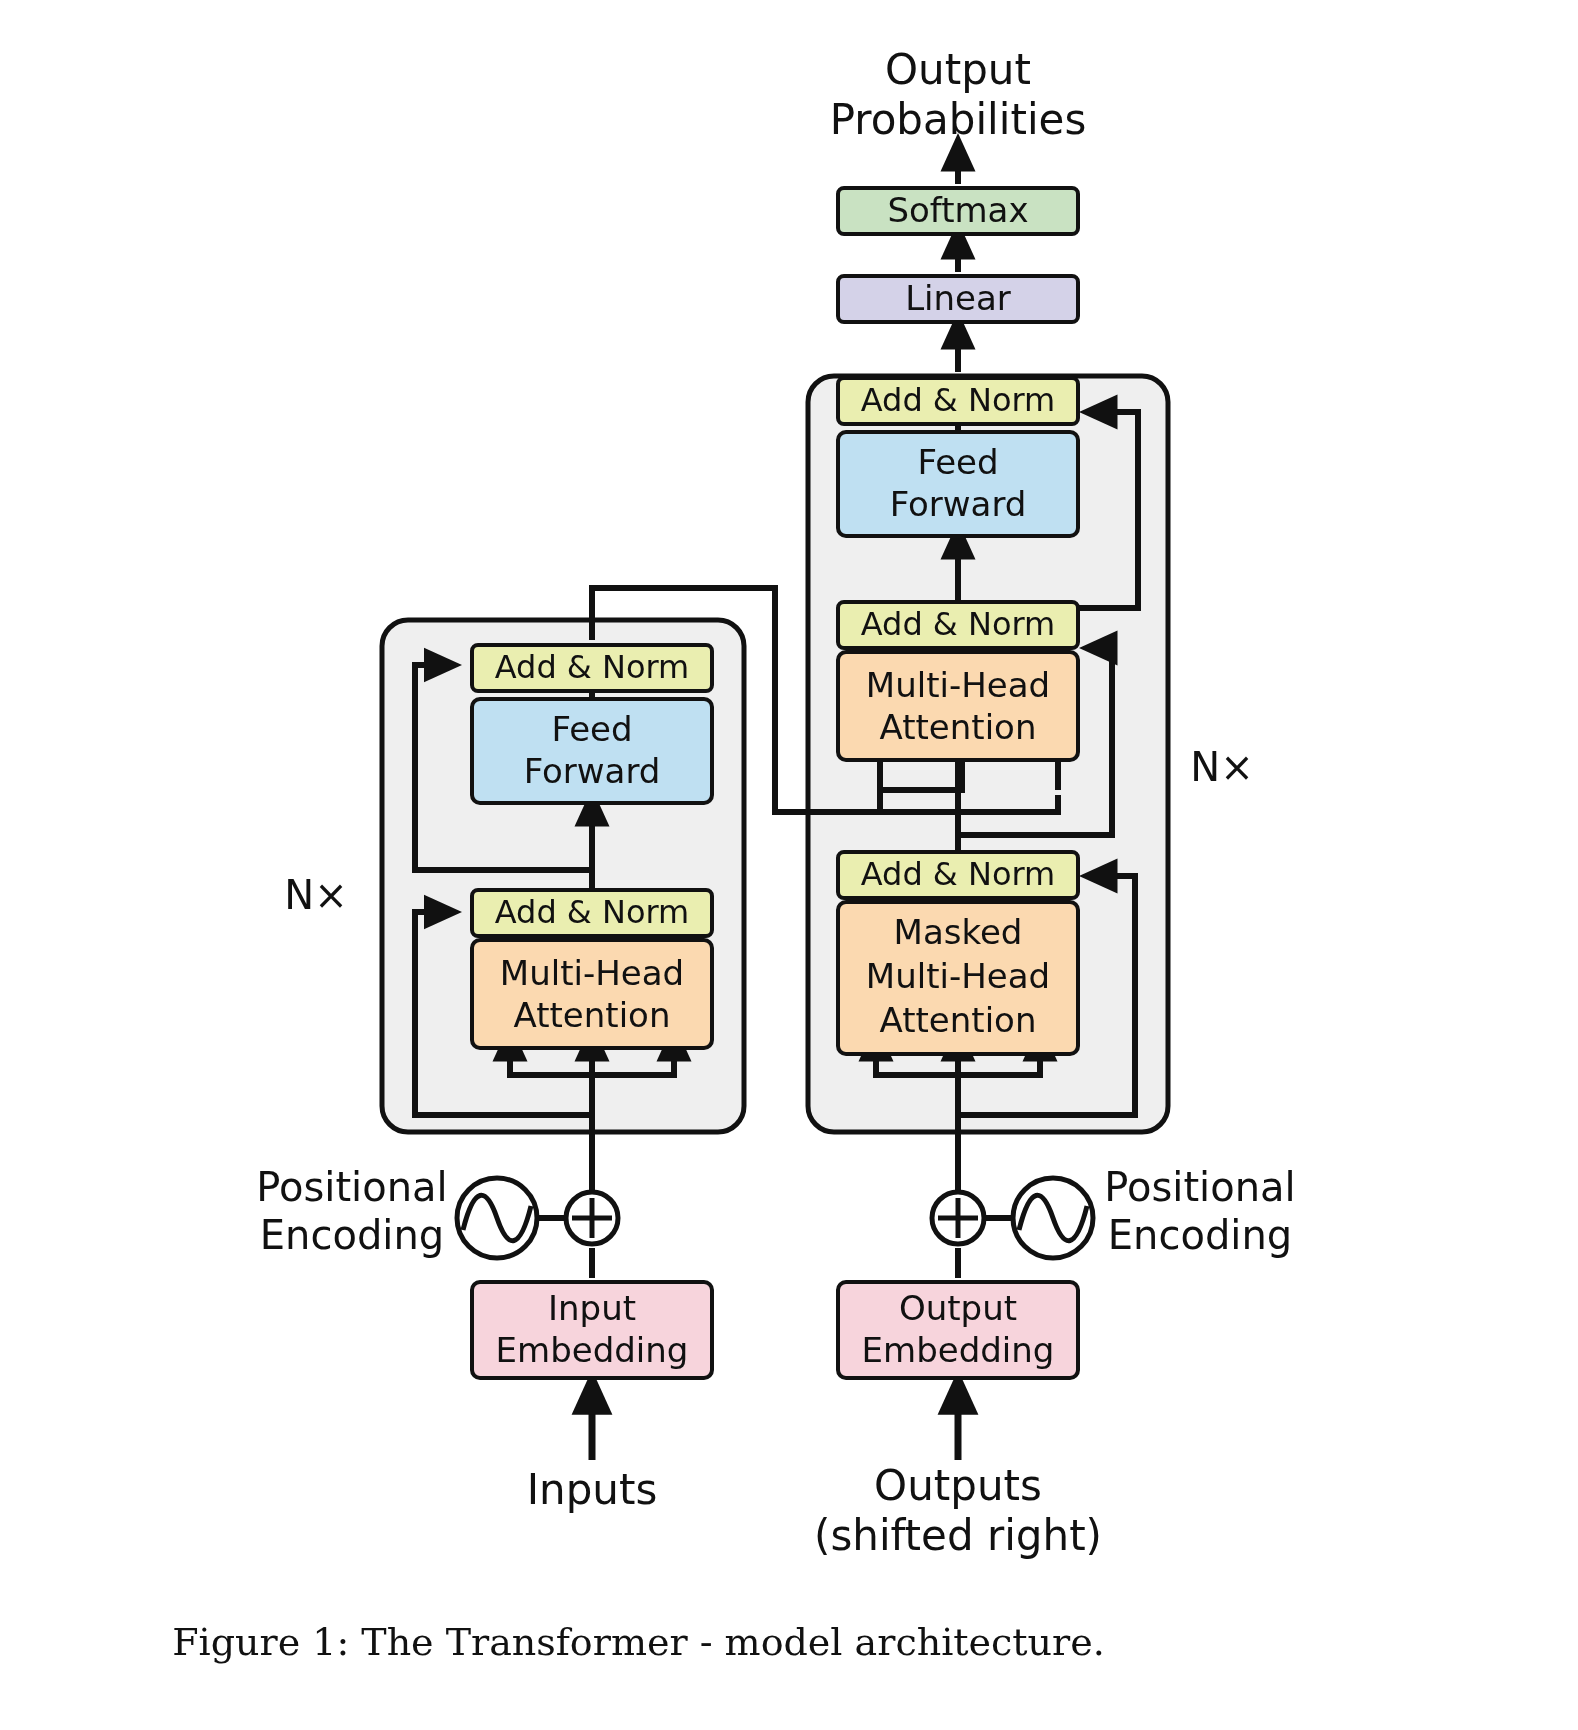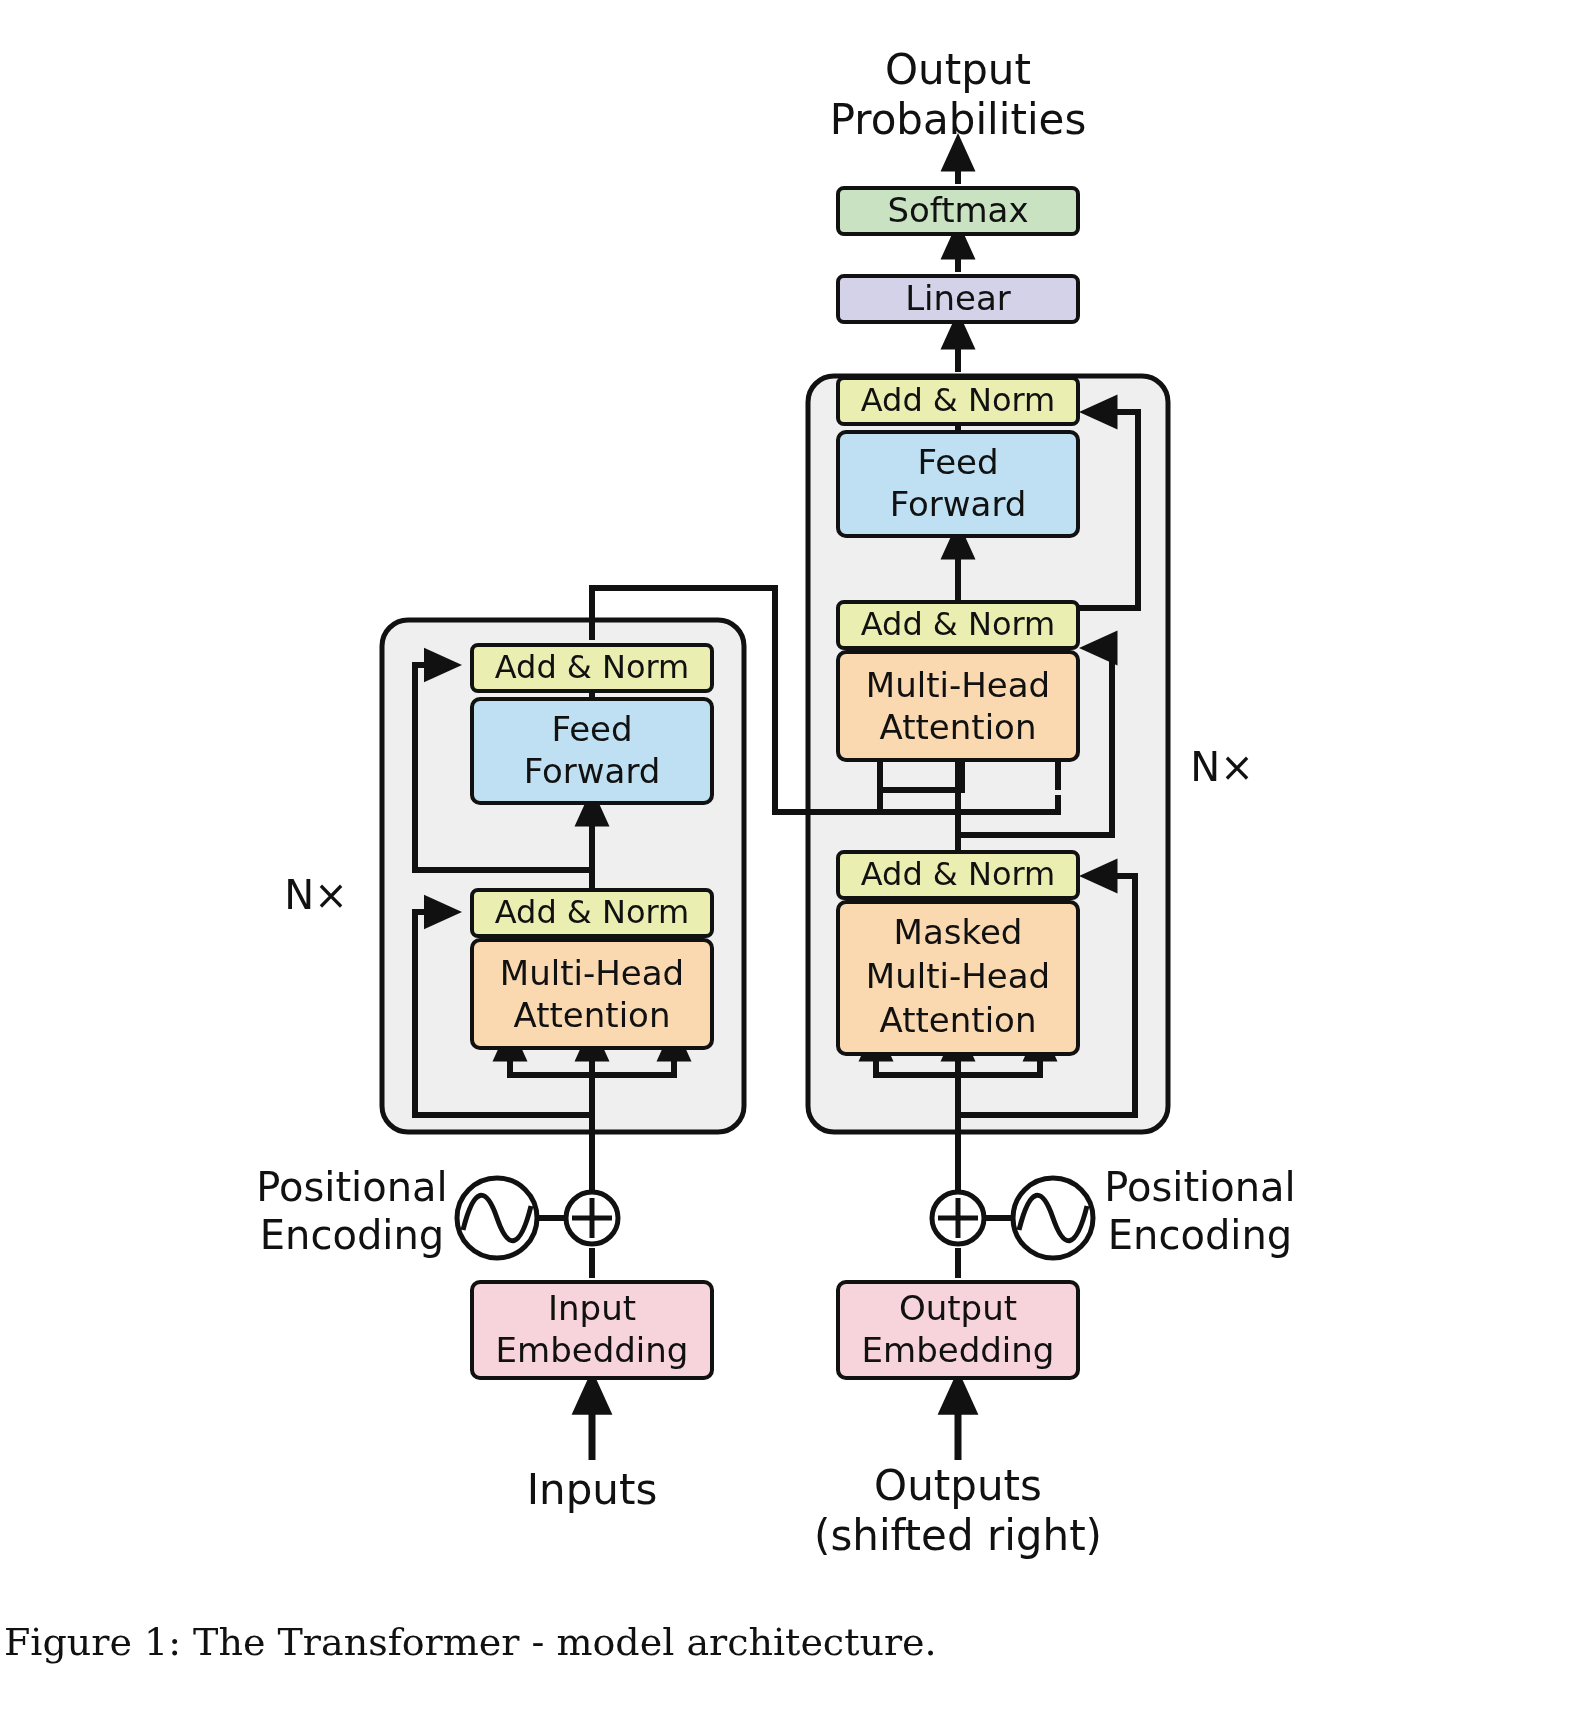--- a/index.html
+++ b/index.html
@@ -35,24 +35,24 @@
     fill: #111111;
   }
   .plain-label {
     font-family: "DejaVu Sans", sans-serif;
     dominant-baseline: middle;
     text-anchor: middle;
     fill: #111111;
   }
   .caption {
     position: absolute;
-    left: 4px;
+    left: 15px;
     top: 1620px;
     width: 1247px;
-    text-align: left;
+    text-align: center;
     font-family: "DejaVu Serif", serif;
     font-size: 38px;
     color: #111111;
   }
 </style>
 </head>
 <body>
 
 <div id="figure-root">
 

